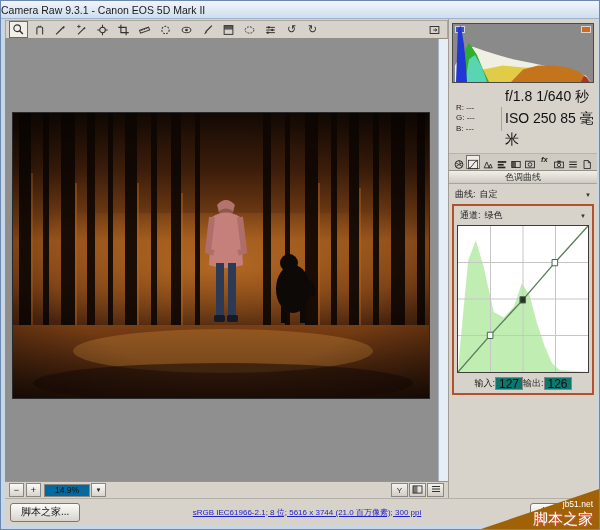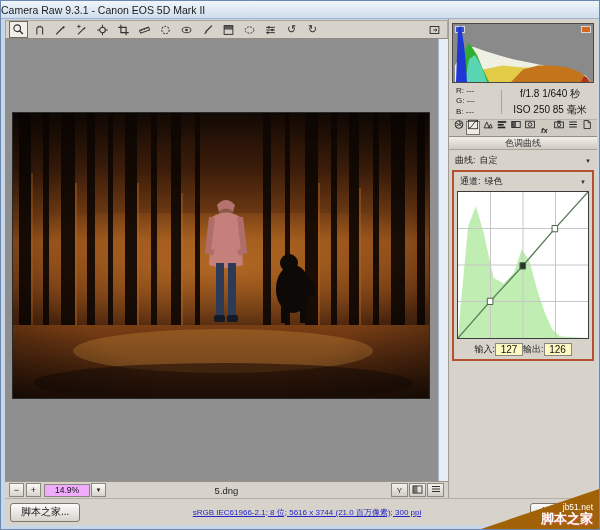--- a/index.html
+++ b/index.html
@@ -19,75 +19,75 @@
   .glyphbtn{font-size:11px;color:#333;line-height:1;}
   
   .preview{position:absolute;left:4px;top:38px;width:433px;height:442px;background:#8f8f8f;overflow:hidden;}
   .photo{position:absolute;left:8px;top:74px;width:416px;height:285px;box-shadow:0 0 0 1px #2a2a2a;}
   .vscroll{position:absolute;left:437px;top:38px;width:10px;height:442px;background:#e7edf5;border-left:1px solid #a8b4c4;box-sizing:border-box;}
   
   .zoombar{position:absolute;left:4px;top:480px;width:443px;height:17px;background:#d7d3cb;
     border-top:1px solid #989488;display:flex;align-items:center;padding:0 4px;box-sizing:border-box;font-size:9px;}
   .zbtn{width:13px;height:12px;border:1px solid #8a8680;background:linear-gradient(#fbfaf8,#d8d4cc);
     display:flex;align-items:center;justify-content:center;font-size:9px;line-height:1;margin-right:2px;color:#222;}
-  .zoomval{width:44px;height:11px;background:#f0abfc;border:1px solid #8a8680;font-size:8.5px;
+  .zoomval{width:44px;height:11px;background:#0369a1;border:1px solid #8a8680;font-size:8.5px;
     display:flex;align-items:center;justify-content:center;margin:0 1px;color:#111;}
   .fname{position:absolute;left:0;right:0;text-align:center;font-size:9.5px;color:#222;pointer-events:none;}
   .zright{margin-left:auto;display:flex;gap:1px;}
   .pvbtn{width:15px;height:12px;border:1px solid #8a8680;background:linear-gradient(#f4f2ee,#d2cec6);
     display:flex;align-items:center;justify-content:center;font-size:8px;color:#333;}
   
   .rpanel{position:absolute;left:447px;top:18px;width:149px;height:479px;background:#d7d3cb;
     border-left:1px solid #a09c94;box-sizing:border-box;display:flex;flex-direction:column;}
   .histbox{margin:4px 3px 2px;height:58px;background:#8a8a8a;border:1px solid #4a4a4a;position:relative;}
   .histbox svg{position:absolute;left:0;bottom:0;width:100%;height:100%;}
   .clip{position:absolute;top:2px;width:10px;height:7px;border:1px solid #d6d6d6;box-sizing:border-box;}
   .clip.shadow{left:2px;background:#3b53c4;}
   .clip.highlight{right:2px;background:#d2691e;}
   .exif{display:flex;align-items:center;padding:1px 2px 2px;gap:3px;}
   .rgb{width:42px;font-size:8px;color:#222;line-height:1.3;padding-left:5px;}
   .vline{width:1px;height:24px;background:#a8a49c;}
-  .expo{flex:1;text-align:center;font-size:10px;color:#111;line-height:1.55;}
+  .expo{flex:1;text-align:left;font-size:14px;color:#111;line-height:1.55;}
   .tabsrow{display:flex;justify-content:space-between;padding:1px 3px;background:#cfcbc3;
     border-top:1px solid #b8b4ac;border-bottom:1px solid #949088;}
-  .ptab{width:13px;height:12px;display:flex;align-items:flex-end;justify-content:center;border:1px solid transparent;}
+  .ptab{width:13px;height:12px;display:flex;align-items:flex-start;justify-content:center;border:1px solid transparent;}
   .ptab.sel{background:#efece5;border:1px solid #77736b;}
   .fxtxt{font-size:7.5px;font-style:italic;font-weight:bold;color:#222;line-height:1;}
   .pheader{text-align:center;font-size:9px;height:12px;line-height:12px;color:#333;
     background:linear-gradient(#f2efe8,#cfcbc3);border-bottom:1px solid #a8a49c;}
   .subtabs{display:flex;gap:2px;padding:3px 5px 0;font-size:9px;color:#333;}
   .stab{padding:0 7px;height:12px;line-height:12px;border:1px solid #96928a;background:#c6c2ba;}
   .stab.sel{background:#efece5;}
   .droprow{display:flex;align-items:center;gap:4px;font-size:9px;color:#222;padding:4px 6px 1px;}
   .droprow .arr{margin-left:auto;font-size:6px;color:#333;}
   .orange{margin:2px 3px;border:2px solid #b4512c;padding:1px 2px 3px;}
   .orange .droprow{padding:2px 4px;}
   .curvebox{height:146px;background:#fff;border:1px solid #3c3c3c;margin:1px;position:relative;}
   .curvebox svg{position:absolute;inset:0;width:100%;height:100%;}
   .gridln{stroke:#c6c6c6;stroke-width:1;vector-effect:non-scaling-stroke;}
   .ghist{fill:#b9ecaa;opacity:.9;}
   .cline{fill:none;stroke:#5c7d5c;stroke-width:1.4;vector-effect:non-scaling-stroke;}
   .mk{fill:#fdfdfd;stroke:#49684b;stroke-width:1;vector-effect:non-scaling-stroke;}
   .mk.sel{fill:#26332a;}
   .iorow{display:flex;justify-content:center;align-items:center;gap:0;font-size:9px;color:#222;padding-top:3px;text-align:center;}
-  .iobox{width:26px;height:11px;background:#fef9c3;border:1px solid #8a8680;font-size:10px;
+  .iobox{width:26px;height:11px;background:#0f766e;border:1px solid #8a8680;font-size:12px;
     display:flex;align-items:center;justify-content:center;color:#111;}
   
   .footer{position:absolute;left:4px;top:497px;width:592px;height:27px;background:#d7d3cb;
     border-top:1px solid #b4b0a8;display:flex;align-items:center;padding:0 5px;box-sizing:border-box;}
   .btn{height:17px;padding:0 10px;font-size:10px;color:#111;border:1px solid #7c7870;border-radius:3px;
     background:linear-gradient(#fcfbf9,#d8d4cc);display:flex;align-items:center;}
   .wflink{position:absolute;left:0;right:0;text-align:center;font-size:8px;color:#2323c8;text-decoration:underline;pointer-events:none;margin-left:12px;}
   .openbtn{margin-left:auto;}
   
   .wmark{position:absolute;right:0;bottom:0;width:118px;height:40px;background:#a16207;
     clip-path:polygon(100% 0,100% 100%,0 100%);z-index:5;display:flex;flex-direction:column;
     align-items:flex-end;justify-content:flex-end;padding:0 6px 2px 0;box-sizing:border-box;color:#fff;}
   .wm1{font-size:8.5px;line-height:1.1;}
-  .wm2{font-size:13px;font-weight:bold;line-height:1.15;text-shadow:1px 1px 0 #d05a4a;}
+  .wm2{font-size:15px;font-weight:normal;line-height:1.15;text-shadow:1px 1px 0 #d05a4a;}
 </style>
 </head>
 <body>
 
 <div class="window">
 
   <div class="titlebar">
     <span>Camera Raw 9.3.1 - Canon EOS 5D Mark II</span>
   </div>
 
@@ -301,21 +301,20 @@
     <div class="zbtn">
         <span>−</span>
       </div>
     <div class="zbtn">
         <span>+</span>
       </div>
     <div class="zoomval">14.9%</div>
     <div class="zbtn">
         <span style="font-size:6px">▼</span>
       </div>
-    <div class="fname">5.dng</div>
     <div class="zright">
       <div class="pvbtn">
           <span>Y</span>
         </div>
       <div class="pvbtn">
           <span><svg width="11" height="9" viewBox="0 0 12 10">
               <rect x="1" y="1" width="10" height="8" fill="none" stroke="#333"></rect>
               <rect x="1" y="1" width="5" height="8" fill="#333" opacity=".6"></rect>
             </svg></span>
         </div>

